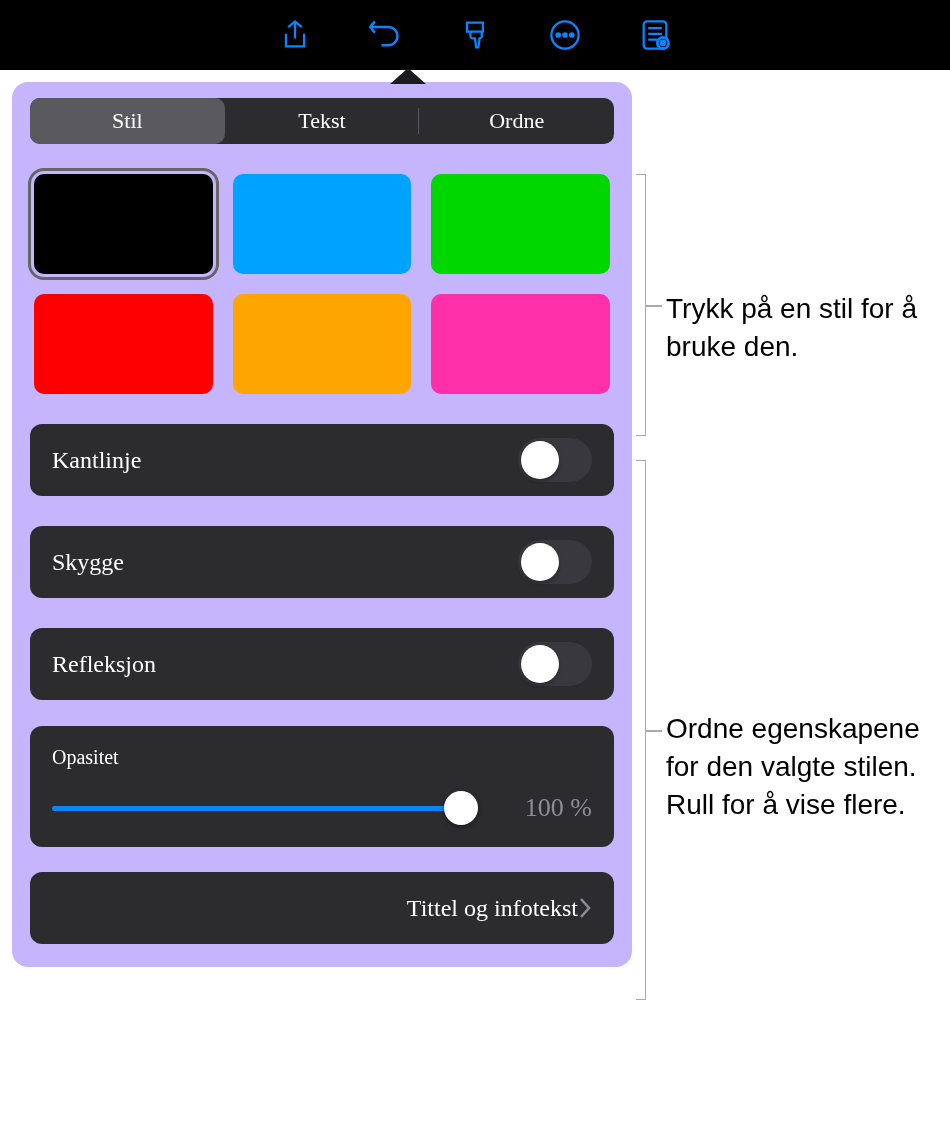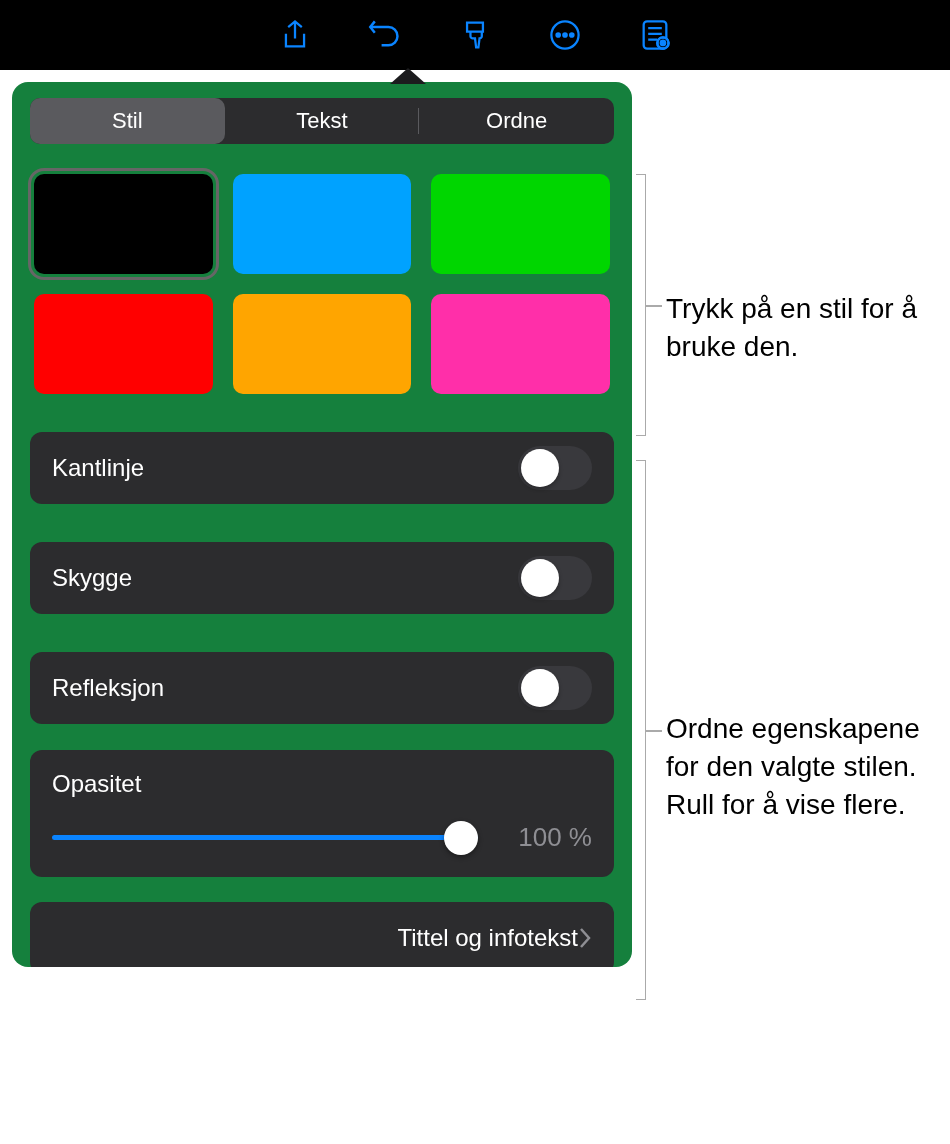--- a/index.html
+++ b/index.html
@@ -37,26 +37,27 @@
   .popover-arrow {
     position: absolute;
     top: -14px;
     left: 378px;
     width: 0; height: 0;
     border-left: 18px solid transparent;
     border-right: 18px solid transparent;
     border-bottom: 16px solid #1c1c1e;
   }
   .popover {
-    background: #15803d;
+    background: #c4b5fd;
     border-radius: 16px;
     padding: 16px 18px 20px 18px;
     width: 100%;
     height: 885px;
     overflow: hidden;
+    font-family: Liberation Serif, serif;
   }
   .segmented {
     display: flex;
     background: #2c2c2e;
     border-radius: 10px;
     height: 46px;
     position: relative;
   }
   .segment {
     flex: 1;
@@ -90,21 +91,21 @@
     height: 100px;
     border-radius: 10px;
   }
   .swatch.selected {
     outline: 3px solid #666;
     outline-offset: 3px;
   }
   .row {
     background: #2c2c2e;
     border-radius: 12px;
-    margin-top: 38px;
+    margin-top: 30px;
     padding: 0 22px;
     height: 72px;
     display: flex;
     align-items: center;
     color: #fff;
     font-size: 24px;
   }
   .row-label { flex: 1; }
   .fill-swatch {
     width: 165px;
@@ -135,21 +136,21 @@
     border-radius: 50%;
     box-shadow: 0 2px 4px rgba(0,0,0,0.3);
   }
   .opacity-row {
     background: #2c2c2e;
     border-radius: 12px;
     margin-top: 26px;
     padding: 20px 22px 24px 22px;
     color: #fff;
   }
-  .opacity-label { font-size: 24px; margin-bottom: 24px; }
+  .opacity-label { font-size: 20px; margin-bottom: 24px; }
   .opacity-controls {
     display: flex;
     align-items: center;
     gap: 24px;
   }
   .slider {
     flex: 1;
     height: 24px;
     position: relative;
     display: flex;

